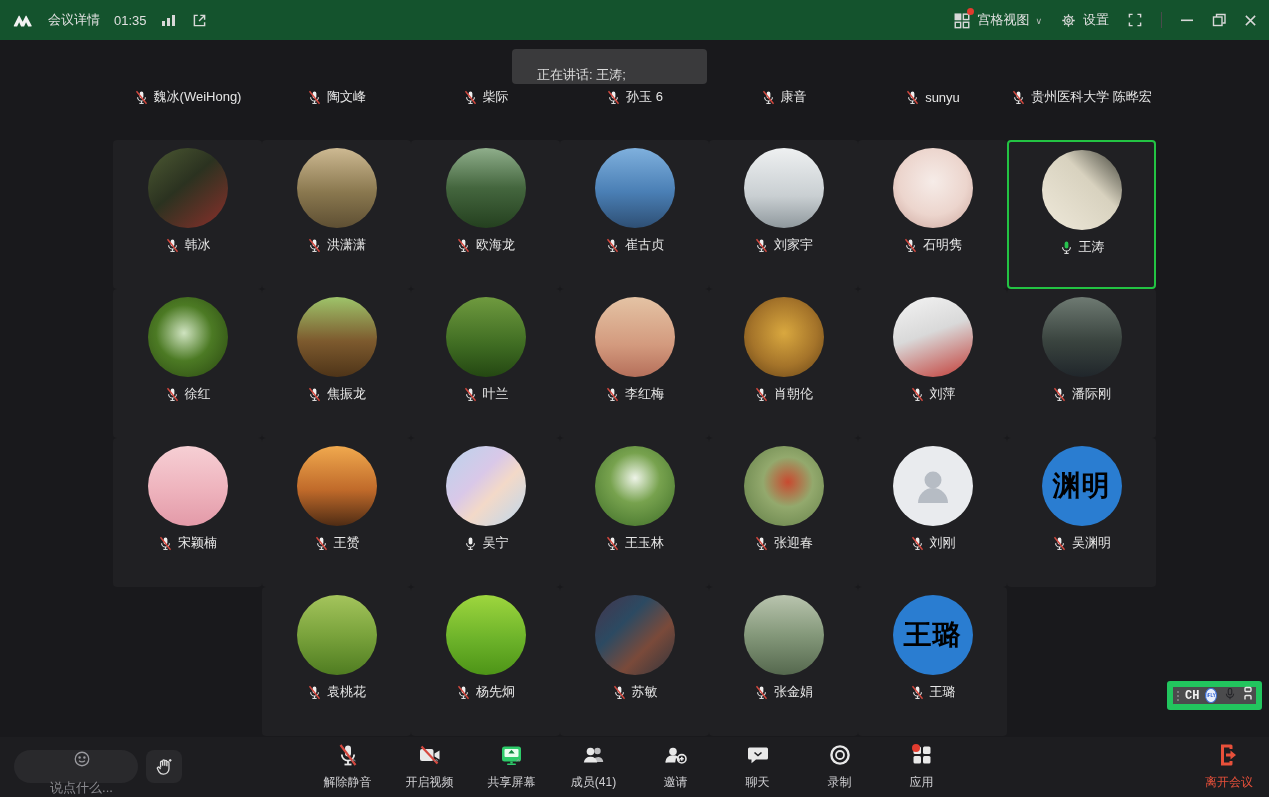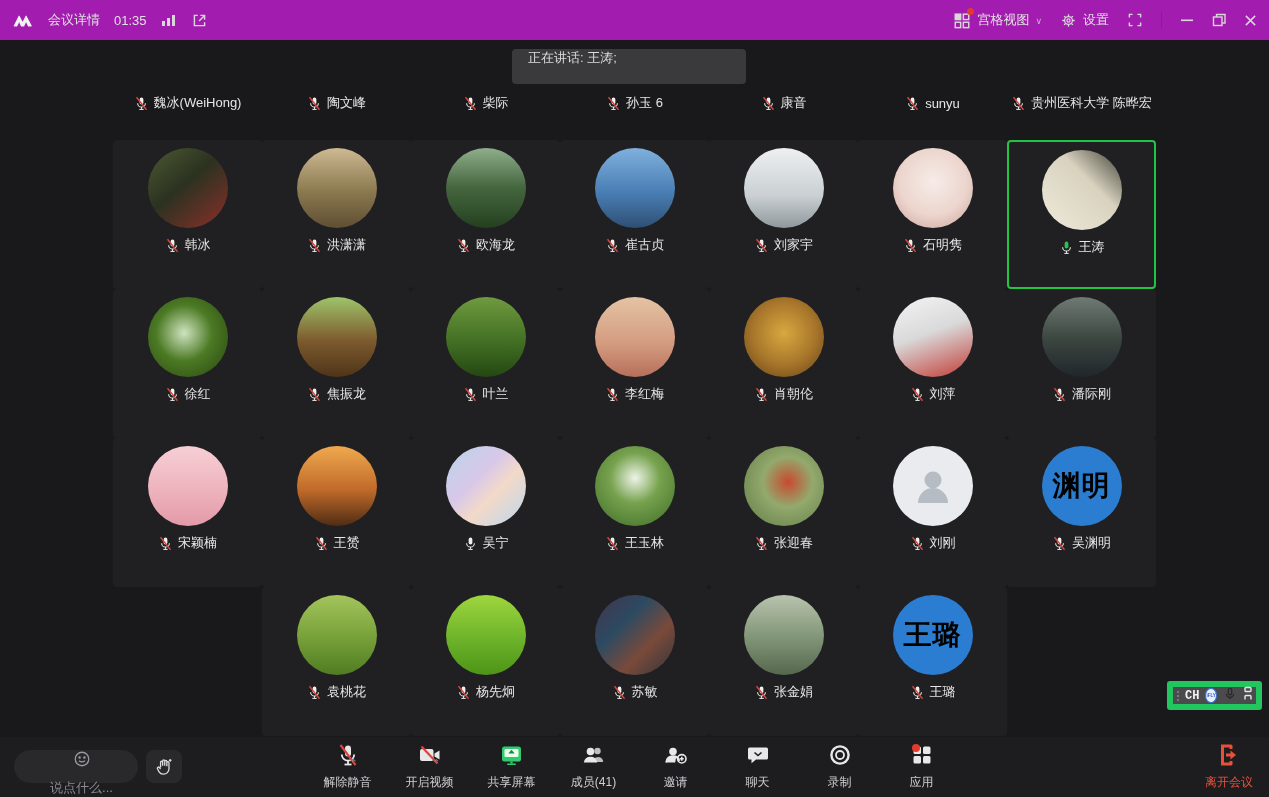--- a/index.html
+++ b/index.html
@@ -7,35 +7,35 @@
   body {
     position:relative; overflow:hidden;
     background:#19191c;
     font-family:"Liberation Sans","DejaVu Sans",sans-serif;
     color:#e6e6e6;
     -webkit-font-smoothing:antialiased;
   }
   
   .topbar {
     position:absolute; top:0; left:0; width:100%; height:40px;
-    background:#a21caf; display:flex; align-items:center;
+    background:#14532d; display:flex; align-items:center;
     padding:0 12px; font-size:13px; color:#e0e0e0;
   }
   .tb-left { display:flex; align-items:center; gap:14px; }
   .tb-right { margin-left:auto; display:flex; align-items:center; gap:18px; }
   .tb-item { display:flex; align-items:center; gap:6px; cursor:default; }
   .tb-icon { display:inline-flex; align-items:center; justify-content:center; position:relative; }
   .badge-dot { position:absolute; top:-3px; right:-3px; width:7px; height:7px; border-radius:50%; background:#e23b2e; }
   .tb-divider { width:1px; height:16px; background:#4a4a4c; }
   .chev { font-size:9px; color:#bdbdbd; transform:translateY(1px); }
   
   .banner {
-    position:absolute; left:512px; top:49px; width:234px; height:35px;
-    background:#3a3a3c; border-radius:4px; display:flex; align-items:flex-start;
-    padding-left:16px; font-size:13px; color:#dcdcdc; z-index:5;
+    position:absolute; left:512px; top:49px; width:195px; height:35px;
+    background:#3a3a3c; border-radius:4px; display:flex; align-items:flex-end;
+    padding-left:25px; font-size:13px; color:#dcdcdc; z-index:5;
   }
   
   .grid-clip { position:absolute; left:0; top:85px; width:1269px; height:652px; overflow:hidden; }
   .grid-row { position:absolute; left:0; width:100%; display:flex; justify-content:center; }
   .tile {
     width:149px; height:149px; border-radius:4px; background:#202023;
     display:flex; flex-direction:column; align-items:center;
   }
   .tile.highlight { border:2px solid #23c343; }
   .grid-row.clipped .tile { height:22px; background:transparent; justify-content:flex-start; }
@@ -171,21 +171,21 @@
         </svg>
     </span>
   </div>
 </div>
 
 <div class="banner">
   <span>正在讲话: 王涛;</span>
 </div>
 
 <div class="grid-clip" id="grid">
-    <div class="grid-row clipped" style="top: 7px; text-align: center;">
+    <div class="grid-row clipped" style="top: 1px; text-align: center;">
       <div class="tile">
         <div class="name-row">
           <span class="mic-wrap">
             <svg width="15" height="15" viewBox="0 0 24 24">
               <rect x="9" y="2.5" width="6" height="11" rx="3" fill="#efefef"></rect>
               <path d="M5.8 11.5 a6.2 6.2 0 0 0 12.4 0" fill="none" stroke="#efefef" stroke-width="1.7"></path>
               <line x1="12" y1="17.8" x2="12" y2="20.6" stroke="#efefef" stroke-width="1.7"></line>
               <line x1="8.6" y1="21.4" x2="15.4" y2="21.4" stroke="#efefef" stroke-width="1.7"></line>
               <line x1="4" y1="2" x2="20" y2="22" stroke="#d5483f" stroke-width="2.2"></line>
             </svg>

